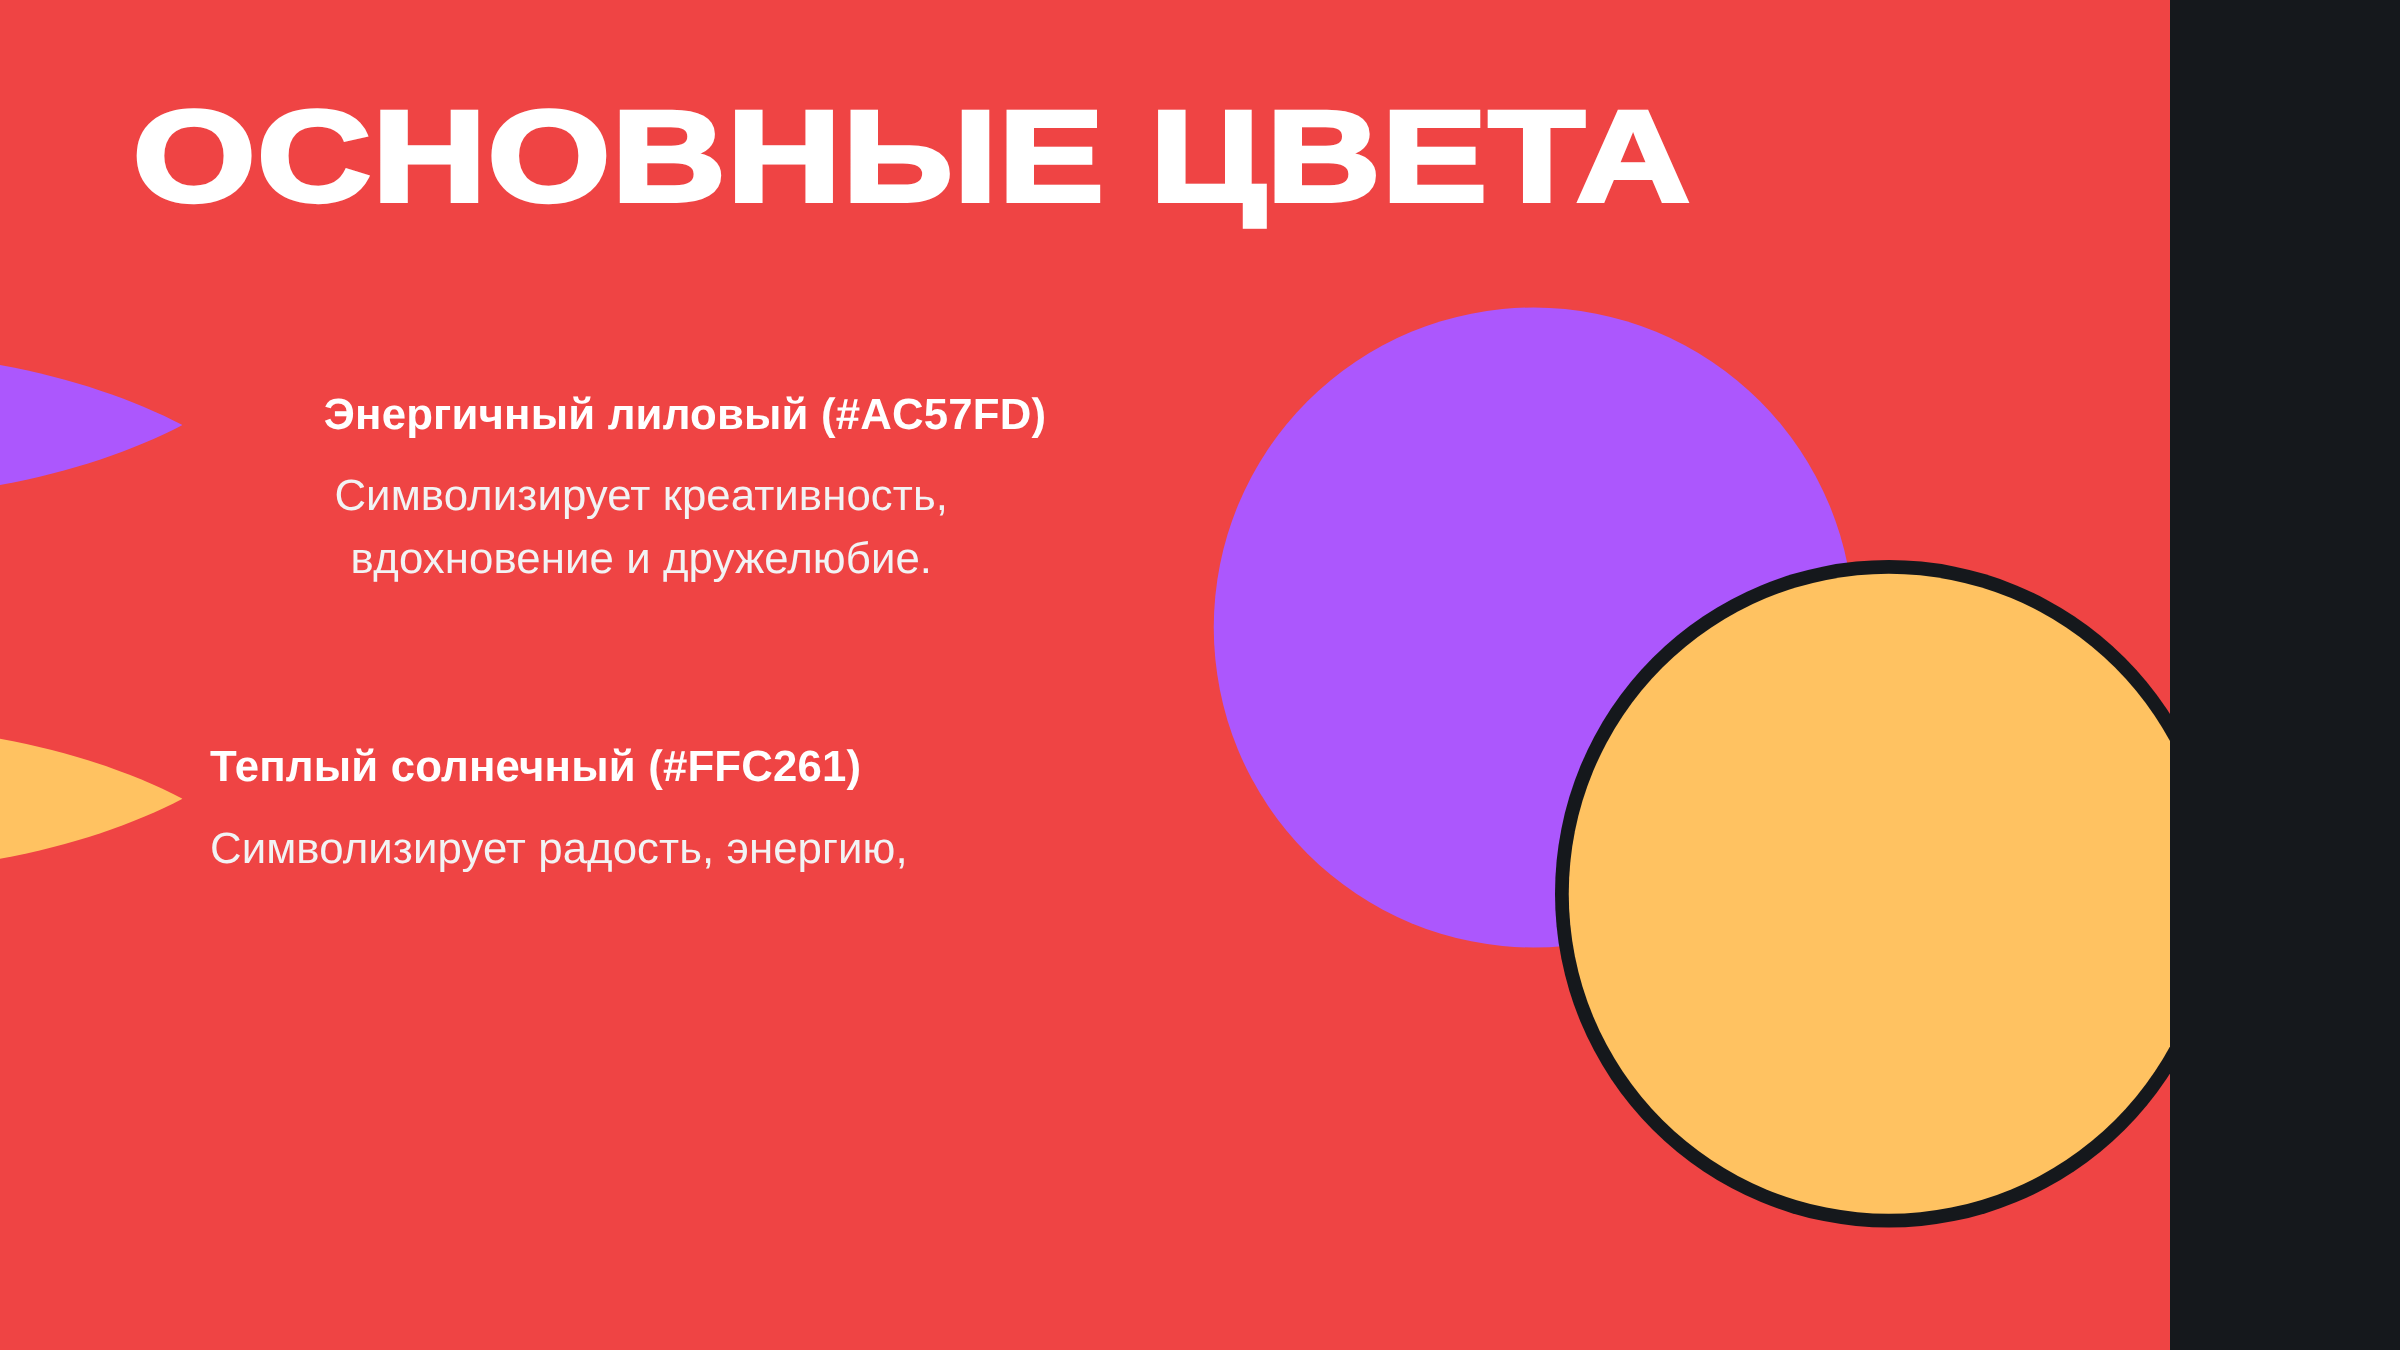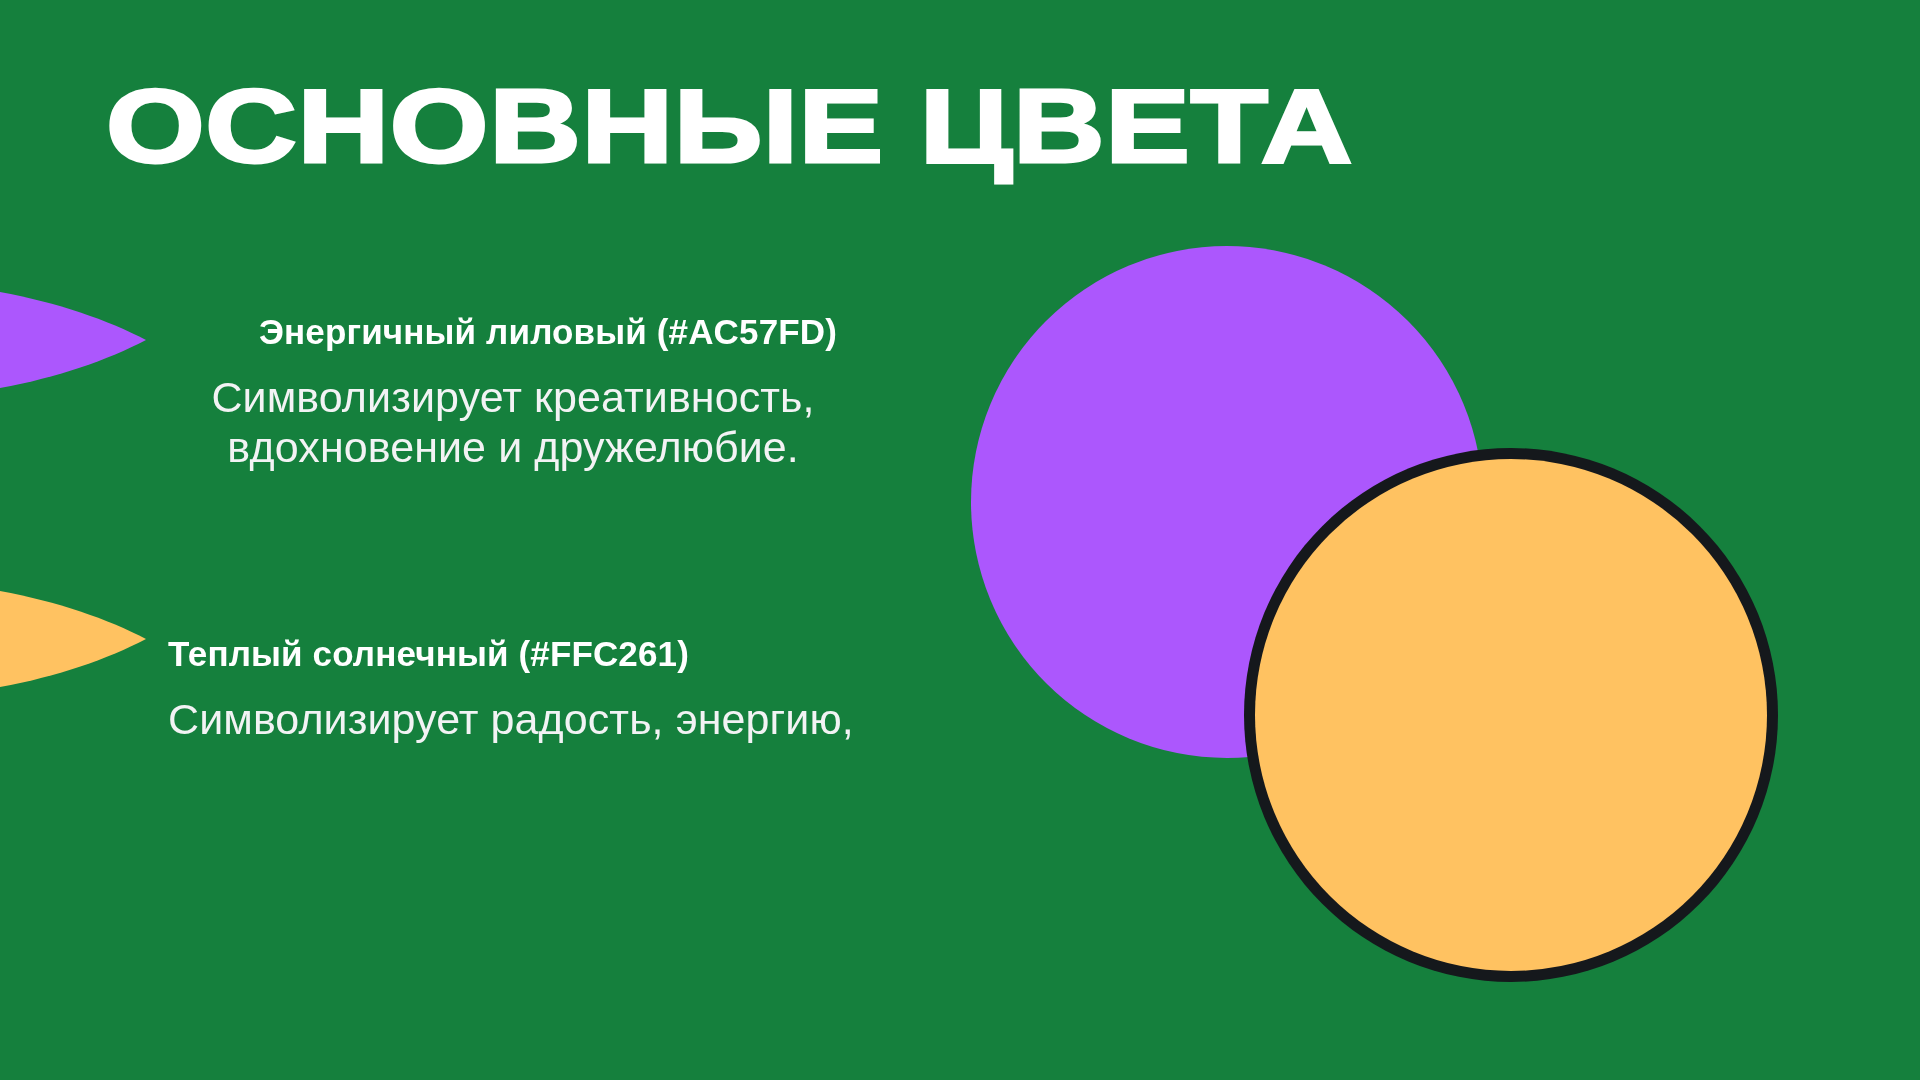--- a/index.html
+++ b/index.html
@@ -3,23 +3,23 @@
 <meta charset="utf-8">
 <title>Основные цвета</title>
 <style>
   html, body {
     margin: 0;
     padding: 0;
     background: #15181c;
   }
   #slide {
     position: relative;
-    width: 1920px;
+    width: 1736px;
     height: 1080px;
-    background: #15803d;
+    background: #ef4444;
     overflow: hidden;
     font-family: "Liberation Sans", "DejaVu Sans", sans-serif;
   }
 
   
   #title {
     position: absolute;
     left: 106px;
     top: 76px;
     width: 1500px;
@@ -37,35 +37,35 @@
     text-transform: uppercase;
   }
 
   
   .block {
     position: absolute;
     left: 168px;
     width: 760px;
   }
   #block-purple { top: 310px; text-align: center; }
-  #block-orange { top: 632px; }
+  #block-orange { top: 592px; }
 
   .block-heading {
     color: #ffffff;
     font-weight: 700;
     font-size: 35px;
     line-height: 44px;
     letter-spacing: 0.004em;
     margin: 0 0 18px 0;
     white-space: nowrap;
   }
   .block-body {
     color: #f2f3f4;
     font-weight: 400;
-    font-size: 43px;
+    font-size: 35px;
     line-height: 50px;
     letter-spacing: 0.002em;
     margin: 0;
     max-width: 690px;
   }
 
   
   .leaf {
     position: absolute;
     left: -122px;

